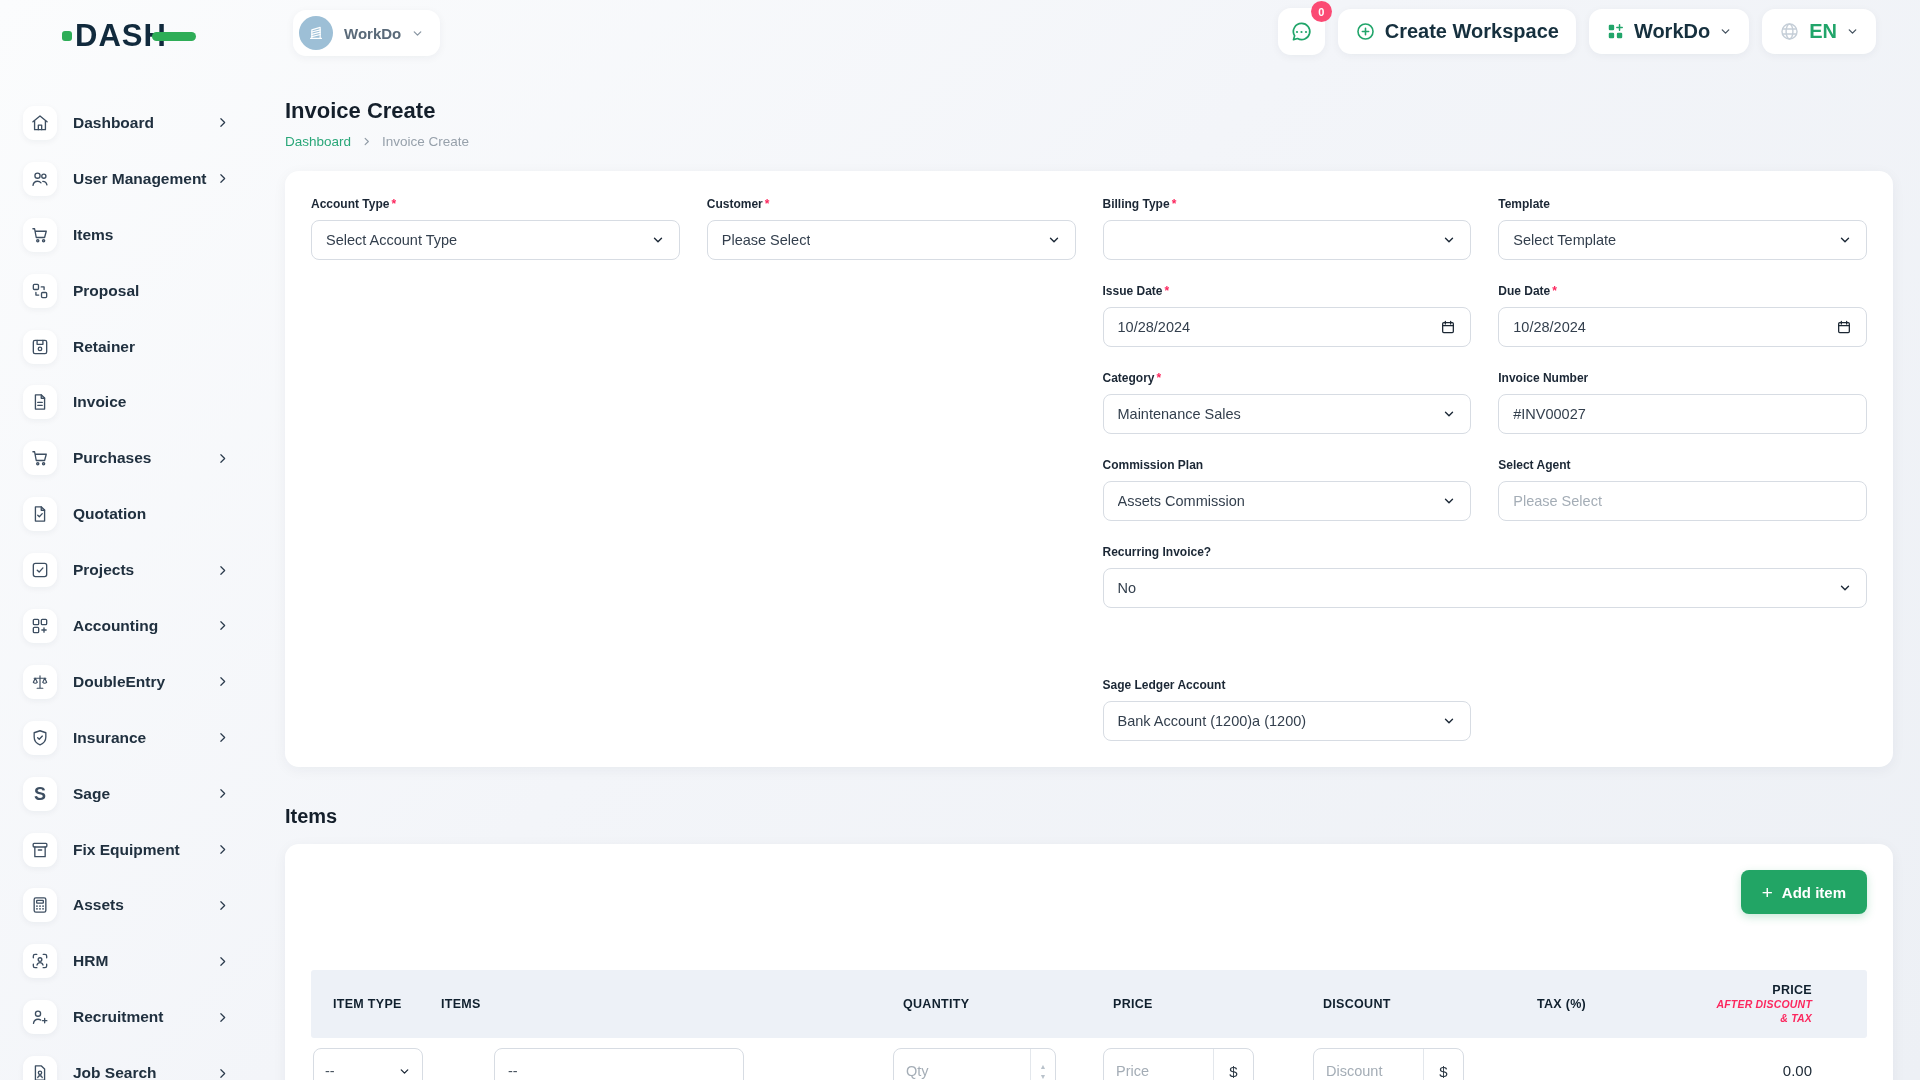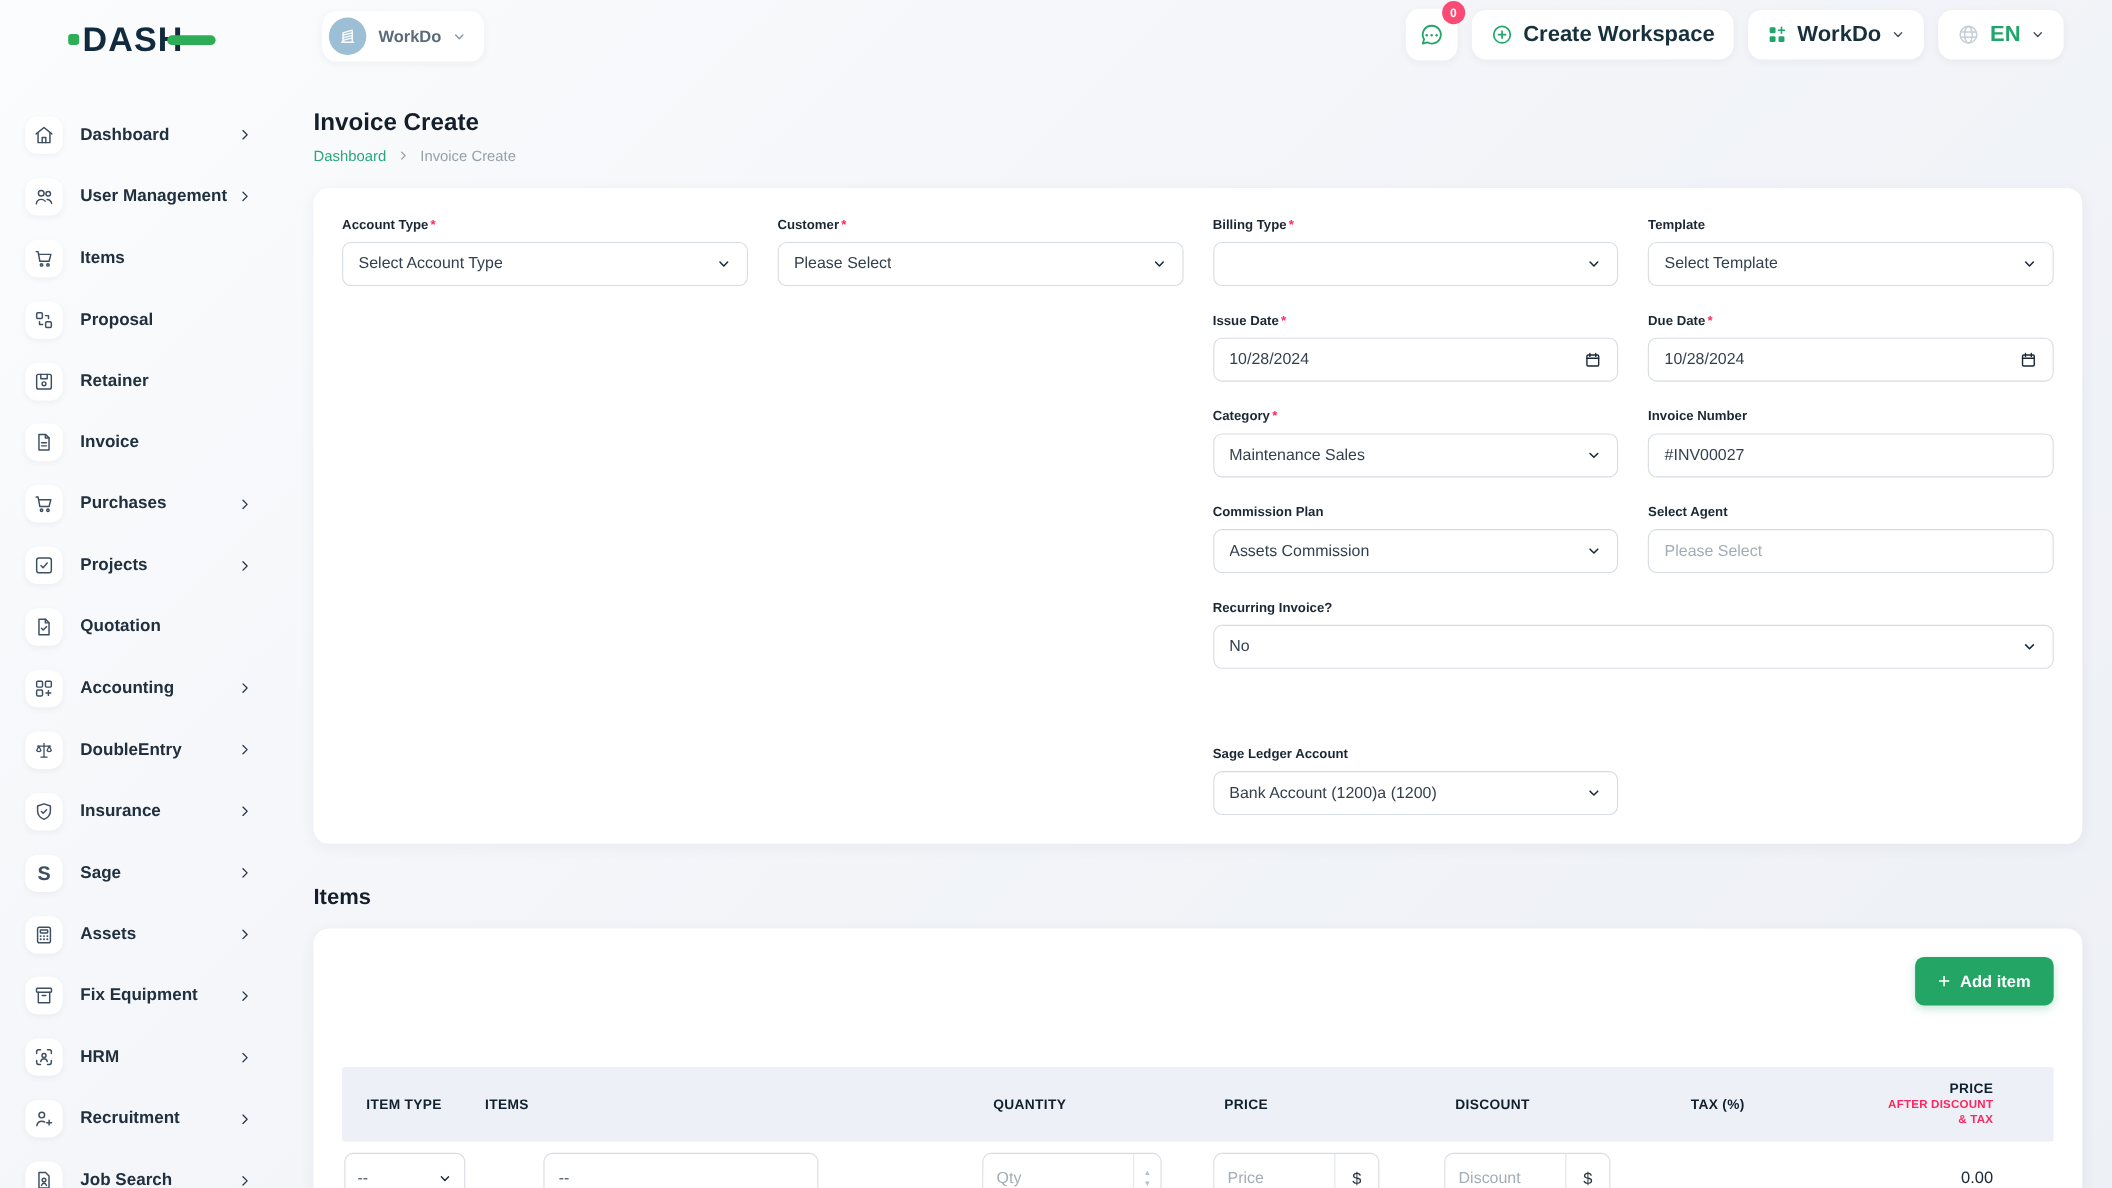--- a/index.html
+++ b/index.html
@@ -72,21 +72,21 @@
     font-weight:600; display:flex; align-items:center; gap:9px; padding:0 21px; cursor:pointer;
     font-family:inherit; box-shadow:0 3px 8px rgba(34,165,101,.25); }
   .btn-add .plus { font-size:19px; font-weight:400; line-height:1; }
 
   .itable { margin-top:56px; }
   .ithead, .itrow { display:grid; grid-template-columns:118px 462px 210px 210px 214px 176px 1fr; }
   .ithead { background:#EDF1F7; border-radius:3px; height:68px; align-items:center; }
   .th { font-size:12.5px; font-weight:700; color:#10202E; letter-spacing:.3px; padding-left:12px; }
   .th.first { padding-left:22px; }
   .th.amount { text-align:right; padding-right:55px; line-height:1.3; }
-  .th-sub { display:block; font-size:10.5px; color:#FC275E; font-weight:700; letter-spacing:.2px; }
+  .th-sub { display:block; font-size:10.5px; color:#FC275E; font-weight:700; letter-spacing:.2px;font-style:italic; }
 
   .itrow { padding-top:10px; align-items:start; }
   .cell { padding-left:2px; }
   .mini { height:46px; border:1px solid #D7DCE3; border-radius:8px; background:#fff; display:flex; align-items:center; }
   .ms-itemtype { width:110px; justify-content:space-between; padding:0 11px; font-size:14.5px; color:#4A5560; cursor:pointer; }
   .inp-items { width:250px; margin-left:63px; padding:0 13px; }
   .inp-items input { border:none; outline:none; width:100%; font:inherit; font-size:14.5px; color:#4A5560; }
   .grp { overflow:hidden; }
   .grp input { border:none; outline:none; flex:1; min-width:0; padding:0 12px; font:inherit; font-size:14.5px; color:#333F4D; }
   .grp input::placeholder { color:#A4ADB6; }
@@ -266,41 +266,41 @@
     <span class="side-chevron">
         <svg width="13" height="13" viewBox="0 0 24 24" fill="none" stroke="#2A3A4C" stroke-width="2.2" stroke-linecap="round" stroke-linejoin="round">
           <path d="M9 5l7 7-7 7"></path>
         </svg>
       </span>
   </div>
 
   <div class="side-item">
     <span class="side-tile">
       <svg width="20" height="20" viewBox="0 0 24 24" fill="none" stroke="#3E4F62" stroke-width="1.6" stroke-linecap="round" stroke-linejoin="round">
-          <rect x="4" y="4" width="16" height="16" rx="2.5"></rect>
-          <path d="M8.7 12.2l2.3 2.3 4.5-5"></path>
-        </svg>
-    </span>
-    <span class="side-label">Projects</span>
-    <span class="side-chevron">
-        <svg width="13" height="13" viewBox="0 0 24 24" fill="none" stroke="#2A3A4C" stroke-width="2.2" stroke-linecap="round" stroke-linejoin="round">
-          <path d="M9 5l7 7-7 7"></path>
-        </svg>
-      </span>
-  </div>
-
-  <div class="side-item">
-    <span class="side-tile">
-      <svg width="20" height="20" viewBox="0 0 24 24" fill="none" stroke="#3E4F62" stroke-width="1.6" stroke-linecap="round" stroke-linejoin="round">
           <path d="M6.5 3.5h7.2l3.8 3.8v13.2h-11z"></path>
           <path d="M13.5 3.5v4h4"></path>
           <path d="M9.3 13.4l1.9 1.9 3.5-3.7"></path>
         </svg>
     </span>
     <span class="side-label">Quotation</span>
+  </div>
+
+  <div class="side-item">
+    <span class="side-tile">
+      <svg width="20" height="20" viewBox="0 0 24 24" fill="none" stroke="#3E4F62" stroke-width="1.6" stroke-linecap="round" stroke-linejoin="round">
+          <rect x="4" y="4" width="16" height="16" rx="2.5"></rect>
+          <path d="M8.7 12.2l2.3 2.3 4.5-5"></path>
+        </svg>
+    </span>
+    <span class="side-label">Projects</span>
+    <span class="side-chevron">
+        <svg width="13" height="13" viewBox="0 0 24 24" fill="none" stroke="#2A3A4C" stroke-width="2.2" stroke-linecap="round" stroke-linejoin="round">
+          <path d="M9 5l7 7-7 7"></path>
+        </svg>
+      </span>
   </div>
 
   <div class="side-item">
     <span class="side-tile">
       <svg width="20" height="20" viewBox="0 0 24 24" fill="none" stroke="#3E4F62" stroke-width="1.6" stroke-linecap="round" stroke-linejoin="round">
           <rect x="4" y="4" width="6.4" height="6.4" rx="1.2"></rect>
           <rect x="13.6" y="4" width="6.4" height="6.4" rx="1.2"></rect>
           <rect x="4" y="13.6" width="6.4" height="6.4" rx="1.2"></rect>
           <path d="M16.8 14.2v5.2M14.2 16.8h5.2"></path>
         </svg>
@@ -352,42 +352,42 @@
     <span class="side-chevron">
         <svg width="13" height="13" viewBox="0 0 24 24" fill="none" stroke="#2A3A4C" stroke-width="2.2" stroke-linecap="round" stroke-linejoin="round">
           <path d="M9 5l7 7-7 7"></path>
         </svg>
       </span>
   </div>
 
   <div class="side-item">
     <span class="side-tile">
       <svg width="20" height="20" viewBox="0 0 24 24" fill="none" stroke="#3E4F62" stroke-width="1.6" stroke-linecap="round" stroke-linejoin="round">
+          <rect x="3.8" y="4" width="16.4" height="4.4" rx="1.1"></rect>
+          <path d="M5.8 8.4V20h12.4V8.4"></path>
+          <path d="M10 12h4"></path>
+        </svg>
+    </span>
+    <span class="side-label">Fix Equipment</span>
+    <span class="side-chevron">
+        <svg width="13" height="13" viewBox="0 0 24 24" fill="none" stroke="#2A3A4C" stroke-width="2.2" stroke-linecap="round" stroke-linejoin="round">
+          <path d="M9 5l7 7-7 7"></path>
+        </svg>
+      </span>
+  </div>
+
+  <div class="side-item">
+    <span class="side-tile">
+      <svg width="20" height="20" viewBox="0 0 24 24" fill="none" stroke="#3E4F62" stroke-width="1.6" stroke-linecap="round" stroke-linejoin="round">
           <rect x="5" y="3.5" width="14" height="17" rx="2"></rect>
           <rect x="8" y="6.5" width="8" height="3.2" rx=".6"></rect>
           <path d="M8.3 13.2h.1M11.95 13.2h.1M15.6 13.2h.1M8.3 16.6h.1M11.95 16.6h.1M15.6 16.6h.1" stroke-width="2.1"></path>
         </svg>
     </span>
     <span class="side-label">Assets</span>
-    <span class="side-chevron">
-        <svg width="13" height="13" viewBox="0 0 24 24" fill="none" stroke="#2A3A4C" stroke-width="2.2" stroke-linecap="round" stroke-linejoin="round">
-          <path d="M9 5l7 7-7 7"></path>
-        </svg>
-      </span>
-  </div>
-
-  <div class="side-item">
-    <span class="side-tile">
-      <svg width="20" height="20" viewBox="0 0 24 24" fill="none" stroke="#3E4F62" stroke-width="1.6" stroke-linecap="round" stroke-linejoin="round">
-          <rect x="3.8" y="4" width="16.4" height="4.4" rx="1.1"></rect>
-          <path d="M5.8 8.4V20h12.4V8.4"></path>
-          <path d="M10 12h4"></path>
-        </svg>
-    </span>
-    <span class="side-label">Fix Equipment</span>
     <span class="side-chevron">
         <svg width="13" height="13" viewBox="0 0 24 24" fill="none" stroke="#2A3A4C" stroke-width="2.2" stroke-linecap="round" stroke-linejoin="round">
           <path d="M9 5l7 7-7 7"></path>
         </svg>
       </span>
   </div>
 
   <div class="side-item">
     <span class="side-tile">
       <svg width="20" height="20" viewBox="0 0 24 24" fill="none" stroke="#3E4F62" stroke-width="1.6" stroke-linecap="round" stroke-linejoin="round">

